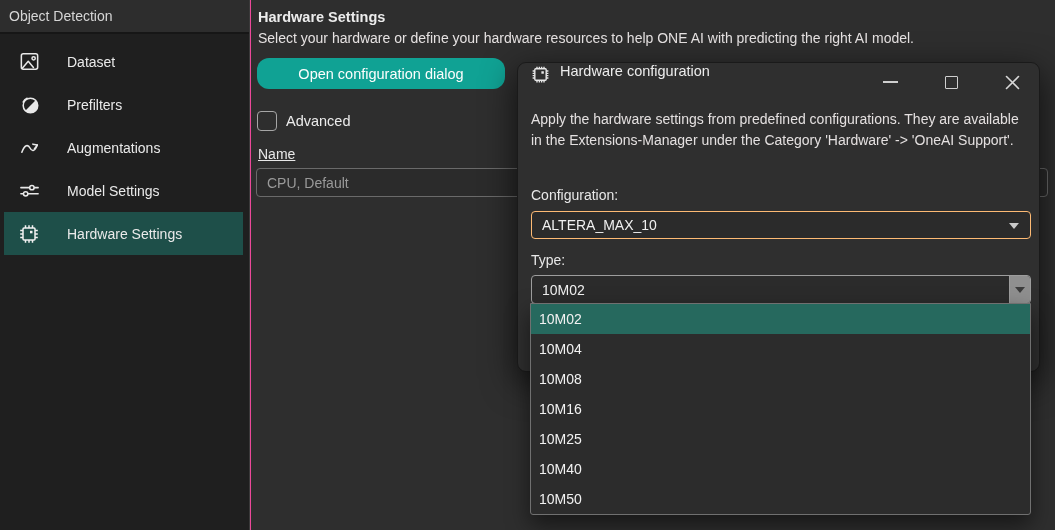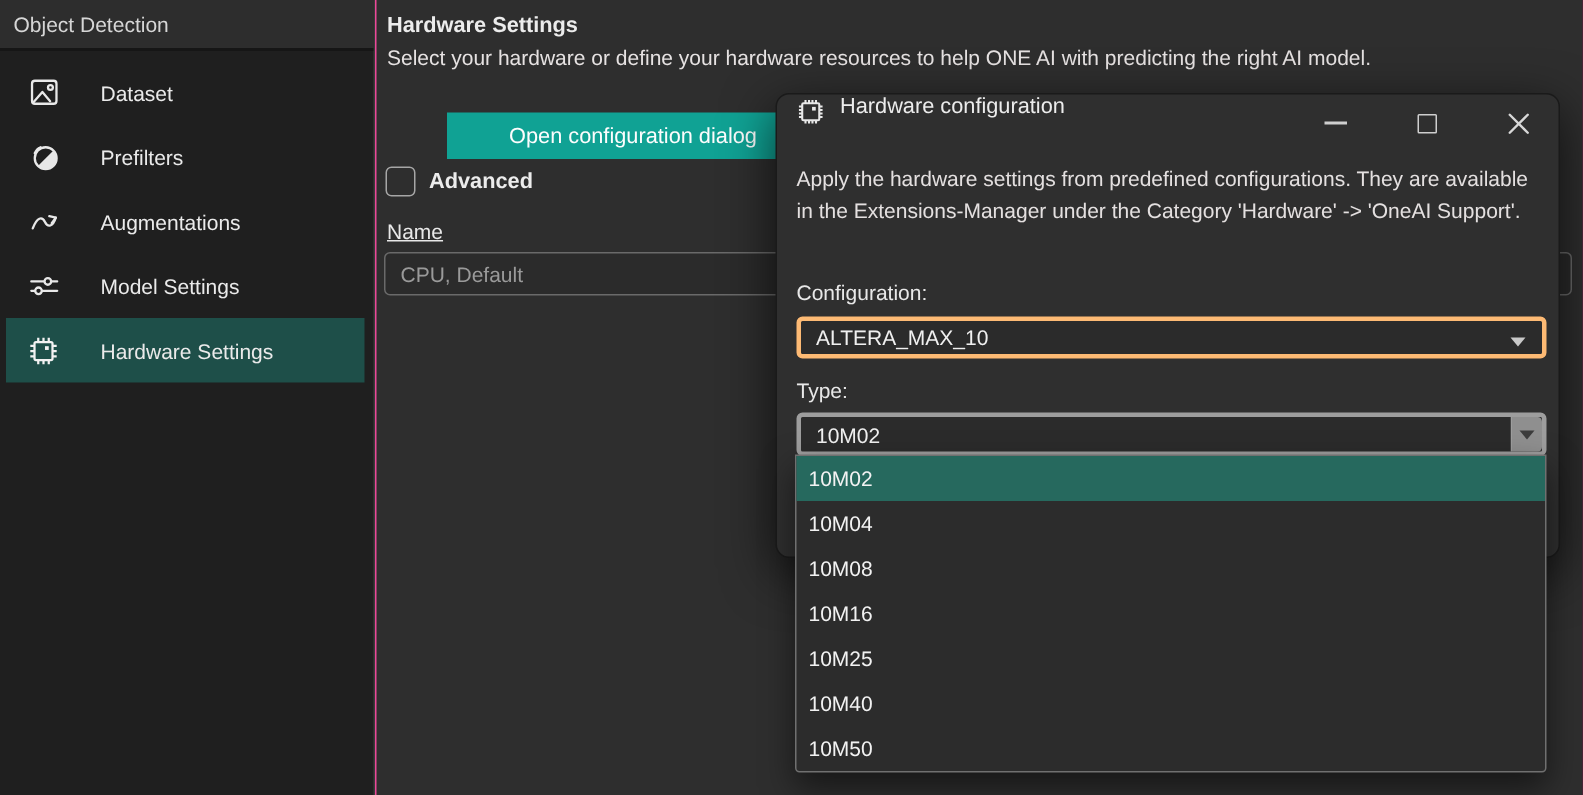--- a/index.html
+++ b/index.html
@@ -14,39 +14,39 @@
   .sidebar-header{height:34px;background:#2d2d2d;border-bottom:2px solid #161616;display:flex;align-items:center;padding-left:9px;font-size:14px;color:#d6d6d6;}
   .sidebar-items{position:absolute;top:40px;left:0;right:0;}
   .side-item{height:43px;margin:0 6px 0 4px;display:flex;align-items:center;padding-left:12px;cursor:default;gap:16px;}
   .side-item.selected{background:var(--sidebar-selected-bg);}
   .side-item .ic{width:26px;height:26px;display:flex;align-items:center;justify-content:center;flex:0 0 26px;}
   .side-item .lbl{margin-left:9px;font-size:14px;color:#eaeaea;}
   
   .main{position:absolute;left:251px;top:0;right:0;bottom:0;background:#2e2e2e;}
   .main-title{position:absolute;left:7px;top:9px;font-size:14.5px;font-weight:bold;color:#ececec;}
   .main-desc{position:absolute;left:7px;top:30px;font-size:14px;color:#e6e2e2;white-space:nowrap;}
-  .open-btn{position:absolute;left:6px;top:75px;width:248px;height:31px;background:var(--accent);border:none;border-radius:0;color:#fdfdfd;font-size:14.5px;font-family:inherit;cursor:pointer;margin-left:41px;}
+  .open-btn{position:absolute;left:6px;top:58px;width:248px;height:31px;background:var(--accent);border:none;border-radius:12px;color:#fdfdfd;font-size:14.5px;font-family:inherit;cursor:pointer;}
   .adv-row{position:absolute;left:6px;top:111px;display:flex;align-items:center;}
   .checkbox{width:20px;height:20px;border:1.5px solid #a6a6a6;border-radius:4px;background:transparent;}
-  .adv-lbl{margin-left:9px;font-size:14.5px;font-weight:bold;color:#ececec;}
+  .adv-lbl{margin-left:9px;font-size:14.5px;font-weight:normal;color:#ececec;}
   .name-lbl{position:absolute;left:7px;top:146px;font-size:14px;color:#e8e8e8;text-decoration:underline;}
   .name-input{position:absolute;left:5px;top:168px;width:792px;height:29px;background:#2b2b2b;border:1px solid #6a6a6a;border-radius:4px;color:#9a9a9a;font-size:14px;font-family:inherit;padding:0 10px;}
   .name-input::placeholder{color:#9a9a9a;opacity:1;}
   
   .dialog{position:absolute;left:517px;top:62px;width:523px;height:310px;background:#2f2f2f;border:1px solid #1a1a1a;border-radius:9px;box-shadow:0 10px 34px rgba(0,0,0,.68);z-index:10;}
   .dlg-titlebar{position:absolute;left:0;top:0;right:0;height:38px;display:flex;align-items:flex-start;}
   .dlg-chip{margin-left:11px;width:22px;height:22px;display:flex;align-items:center;justify-content:center;}
   .dlg-title{margin-left:9px;font-size:14.5px;color:#ececec;}
   .win-btns{position:absolute;right:12px;top:6px;display:flex;}
   .win-btn{width:30px;height:26px;display:flex;align-items:center;justify-content:center;margin-left:31px;cursor:pointer;}
   .glyph-min{width:15px;border-bottom:2px solid #cfcfcf;}
   .glyph-max{width:13px;height:13px;border:1.8px solid #cfcfcf;border-radius:1px;}
   .dlg-desc{position:absolute;left:13px;top:46px;width:499px;font-size:14px;line-height:21px;color:#e4e0e0;}
   .dlg-label{position:absolute;left:13px;font-size:14px;color:#e8e8e8;}
-  .combo{position:absolute;left:13px;width:500px;height:28px;border:3px solid #fdba74;border-radius:4px;background:#2b2b2b;display:flex;align-items:center;padding-left:10px;font-size:14px;color:#f0f0f0;cursor:pointer;}
+  .combo{position:absolute;left:13px;width:500px;height:28px;border:1px solid #fdba74;border-radius:4px;background:#2b2b2b;display:flex;align-items:center;padding-left:10px;font-size:14px;color:#f0f0f0;cursor:pointer;}
   .combo .caret{position:absolute;right:11px;top:11px;width:0;height:0;border-left:5.5px solid transparent;border-right:5.5px solid transparent;border-top:6.5px solid #c9c9c9;}
   .combo.focused{border-color:#9d9d9d;height:29px;}
   .combo .drop-btn{position:absolute;right:0;top:0;bottom:0;width:21px;background:#8f8f8f;border-left:1px solid #9d9d9d;border-radius:0 3px 3px 0;display:flex;align-items:center;justify-content:center;}
   .combo .drop-btn .caret2{width:0;height:0;border-left:5px solid transparent;border-right:5px solid transparent;border-top:6px solid #3c3c3c;}
   
   .dropdown-list{position:absolute;left:530px;top:303px;width:501px;background:#2c2c2c;border:1px solid #707070;border-radius:0 0 3px 3px;z-index:20;box-shadow:0 10px 22px rgba(0,0,0,.5);}
   .dd-option{height:30px;display:flex;align-items:center;padding-left:8px;font-size:14px;color:#f2f2f2;cursor:pointer;}
   .dd-option.selected{background:var(--dropdown-selected-bg);}
   svg{display:block;}
 </style>

